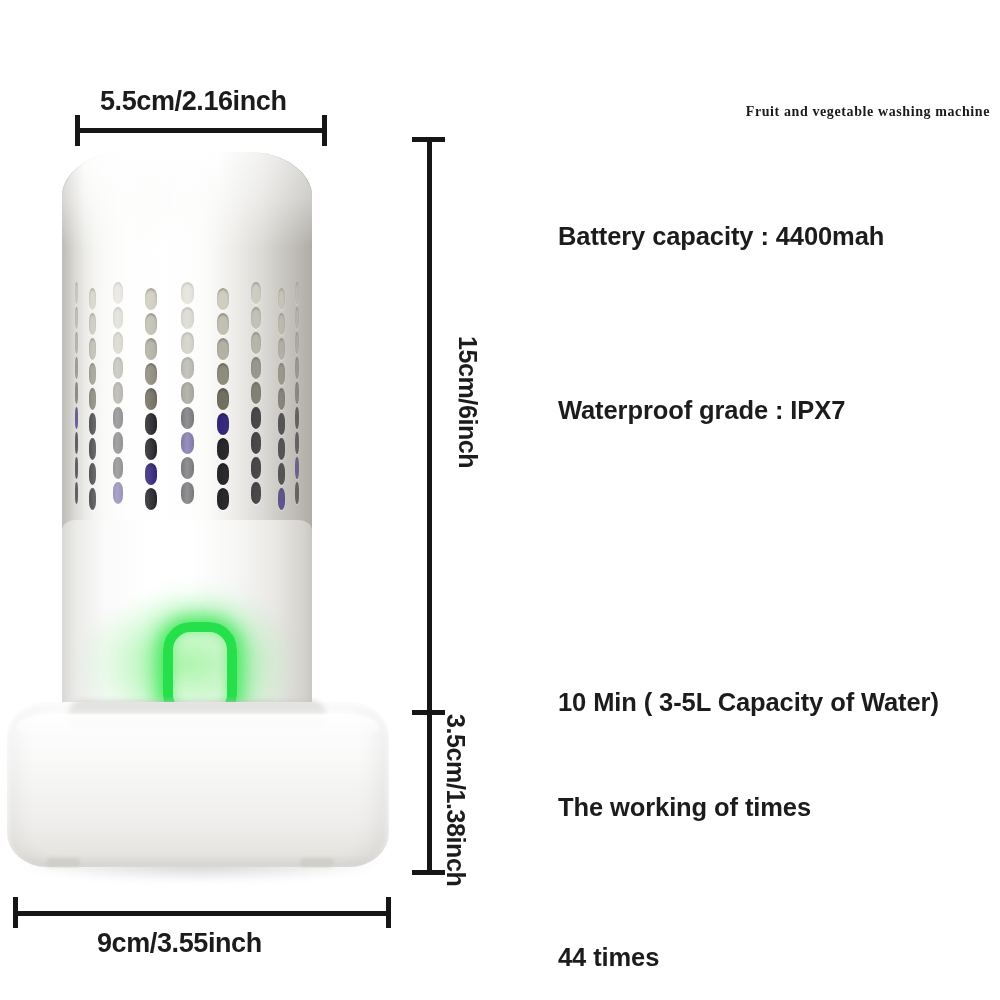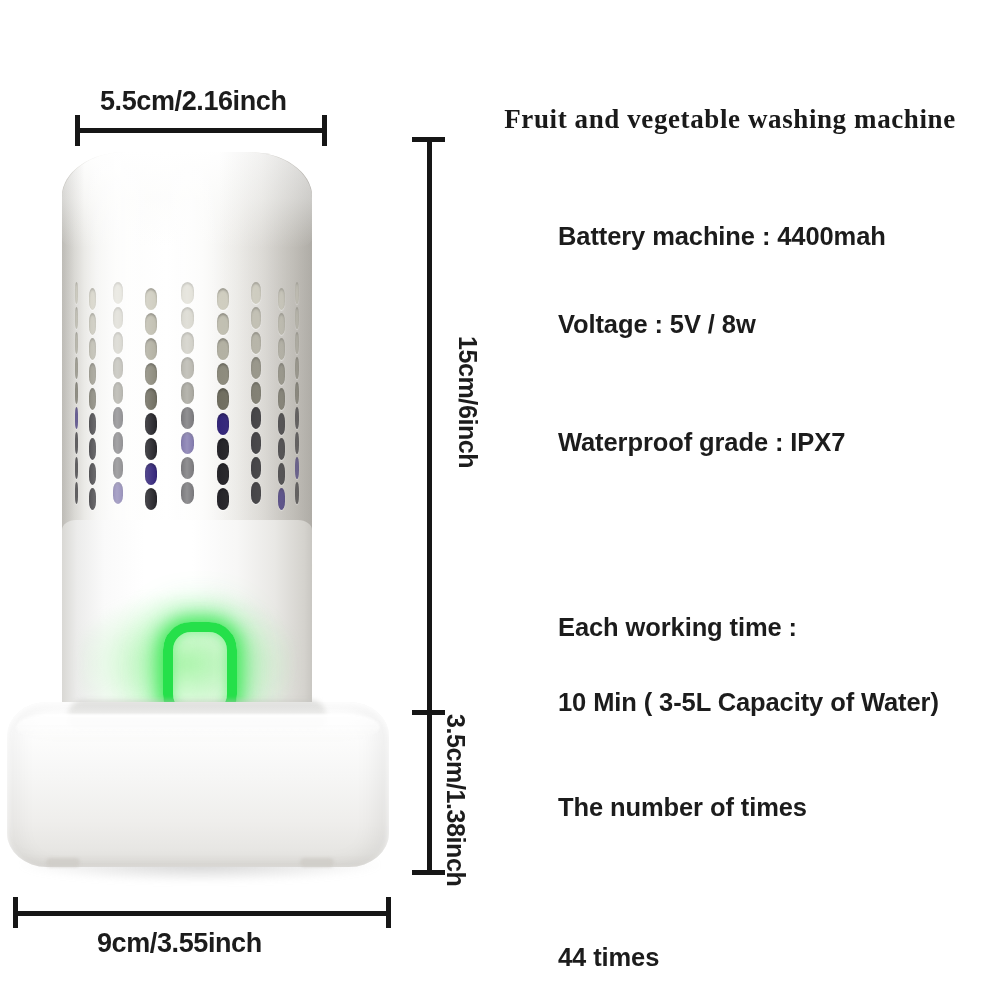--- a/index.html
+++ b/index.html
@@ -35,22 +35,22 @@
     color: #0a0a0a;
     letter-spacing: -0.5px;
     font-family: "Liberation Sans", sans-serif;
     white-space: nowrap;
   }
   #spec-subtitle {
     position: absolute;
     left: 0px;
     top: 104px;
     width: 520px;
-    text-align: center;
-    font-size: 27px;
+    text-align: right;
+    font-size: 14px;
     font-weight: bold;
     color: #1a1a1a;
     font-family: "Liberation Serif", serif;
     letter-spacing: 0.6px;
     white-space: nowrap;
   }
   .spec-line {
     position: absolute;
     left: 88px;
     font-size: 25.5px;
@@ -491,29 +491,27 @@
     <div class="dim-label-rot" style="left:470px; top:714px;">3.5cm/1.38inch</div>
   </div>
 
 </div>
 
 <div id="spec-panel">
 
 
   <div id="spec-subtitle">Fruit and vegetable washing machine</div>
 
-  <div class="spec-line" style="top:222px;">Battery machine : 4400mah</div>
-
-  <div class="spec-line" style="top:310px;">Voltage : 5V / 8w</div>
-
-  <div class="spec-line" style="top:428px;">Waterproof grade : IPX7</div>
-
-
-  <div class="spec-line" style="top:613px;">Each working time :</div>
+  <div class="spec-line" style="top:222px;">Battery capacity : 4400mah</div>
+
+
+  <div class="spec-line" style="top:396px;">Waterproof grade : IPX7</div>
+
+
 
   <div class="spec-line" style="top:688px;">10 Min ( 3-5L Capacity of Water)</div>
 
-  <div class="spec-line" style="top:793px;">The number of times</div>
+  <div class="spec-line" style="top:793px;">The working of times</div>
 
 
   <div class="spec-line" style="top:943px;">44 times</div>
 
 </div>
 
 </body></html>

